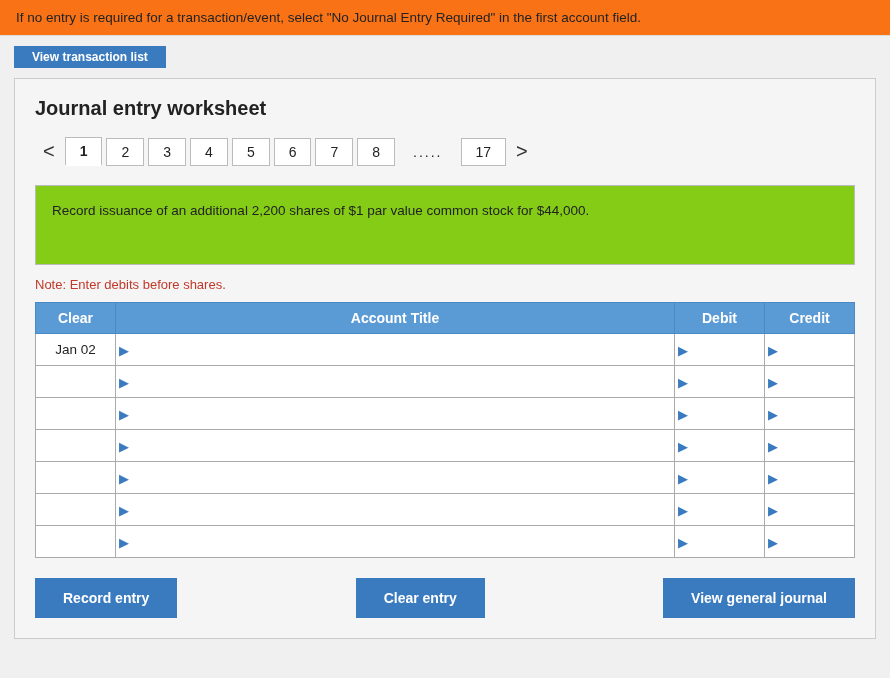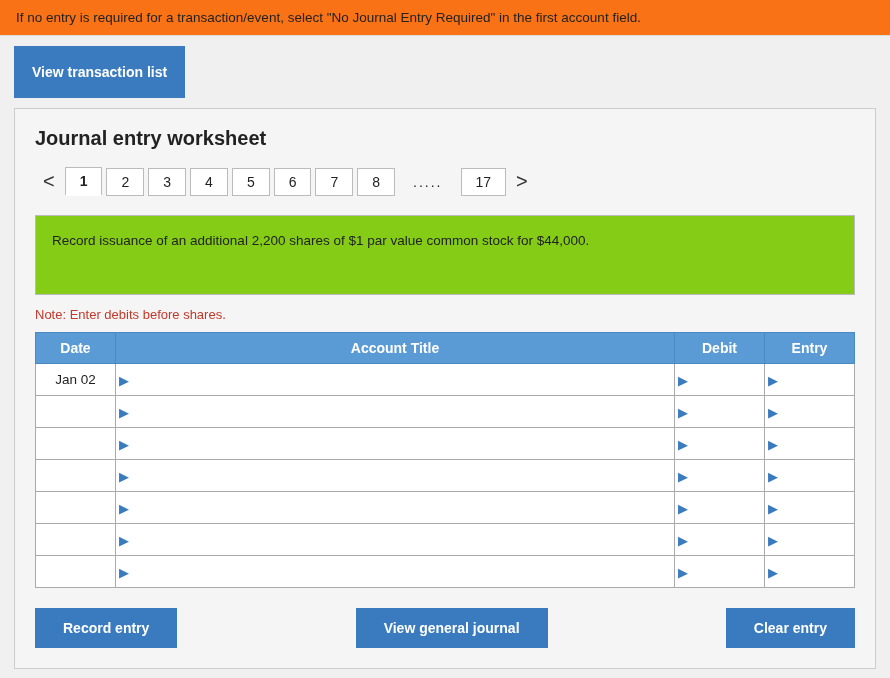--- a/index.html
+++ b/index.html
@@ -15,22 +15,22 @@
       background: #f97316;
       padding: 10px 16px;
       font-size: 13.5px;
       color: #222;
       border-bottom: 1px solid #ddd;
     }
     .btn-view-transaction {
       background: #3a7bbf;
       color: #fff;
       border: none;
-      padding: 18px 18px;
-      font-size: 14px;
+      padding: 4px 18px;
+      font-size: 12px;
       font-weight: bold;
       cursor: pointer;
       margin: 10px 14px;
       display: inline-block;
     }
     .main-card {
       background: #f5f5f5;
       border: 1px solid #ccc;
       margin: 0 14px 32px 14px;
       padding: 18px 20px 20px 20px;
@@ -199,24 +199,24 @@
 
   <div class="description-box">
     <span>Record issuance of an additional 2,200 shares of $1 par value common stock for $44,000.</span>
   </div>
 
   <div class="note-text">Note: Enter debits before shares.</div>
 
   <table class="journal-table">
     <thead>
       <tr>
-        <th>Date</th>
+        <th>Clear</th>
         <th>Account Title</th>
         <th>Debit</th>
-        <th>Entry</th>
+        <th>Credit</th>
       </tr>
     </thead>
     <tbody id="journal-tbody">
     <tr>
           <td class="date-cell">Jan 02</td>
           <td class="account-cell"><span class="cell-arrow">▶</span><input type="text" class="cell-input" style=""></td>
           <td class="debit-cell"><span class="cell-arrow">▶</span><input type="text" class="cell-input debit-input" style=""></td>
           <td class="credit-cell"><span class="cell-arrow">▶</span><input type="text" class="cell-input credit-input" style=""></td>
         </tr>
         <tr>
@@ -253,20 +253,20 @@
           <td class="date-cell"></td>
           <td class="account-cell"><span class="cell-arrow">▶</span><input type="text" class="cell-input" style=""></td>
           <td class="debit-cell"><span class="cell-arrow">▶</span><input type="text" class="cell-input debit-input" style=""></td>
           <td class="credit-cell"><span class="cell-arrow">▶</span><input type="text" class="cell-input credit-input" style=""></td>
         </tr>
       </tbody>
   </table>
 
   <div class="footer-buttons">
     <button class="btn-footer">Record entry</button>
+    <button class="btn-footer">Clear entry</button>
     <button class="btn-footer">View general journal</button>
-    <button class="btn-footer">Clear entry</button>
   </div>
 
 </div>
 
 
 
 
 </body></html>

